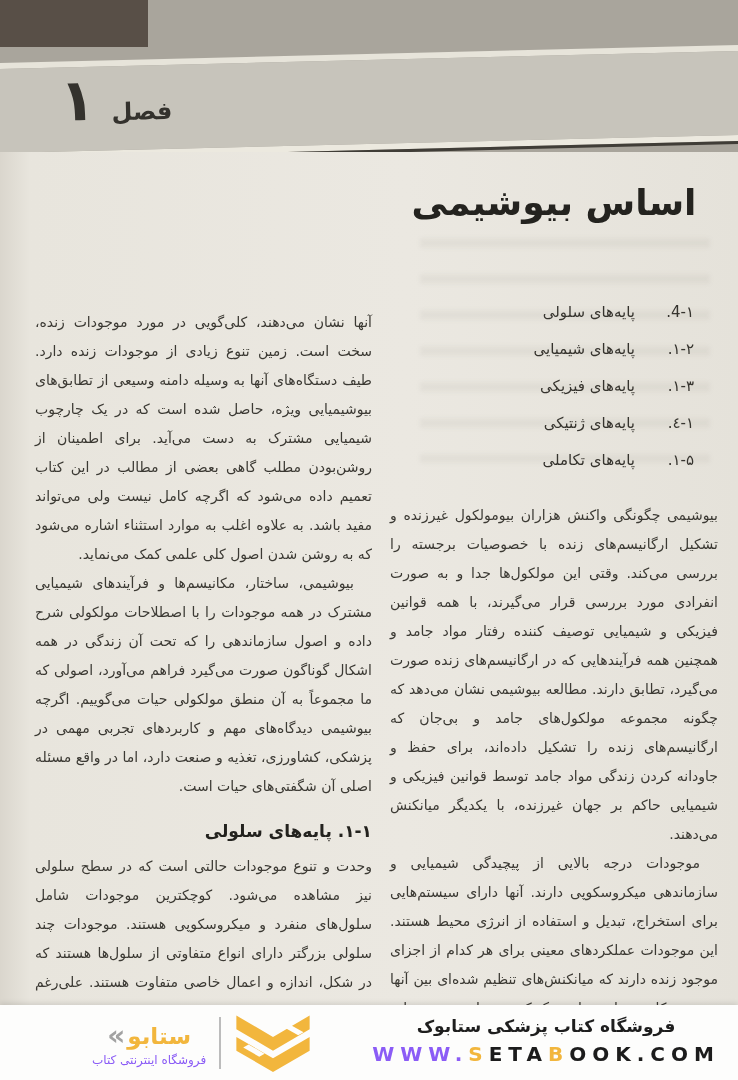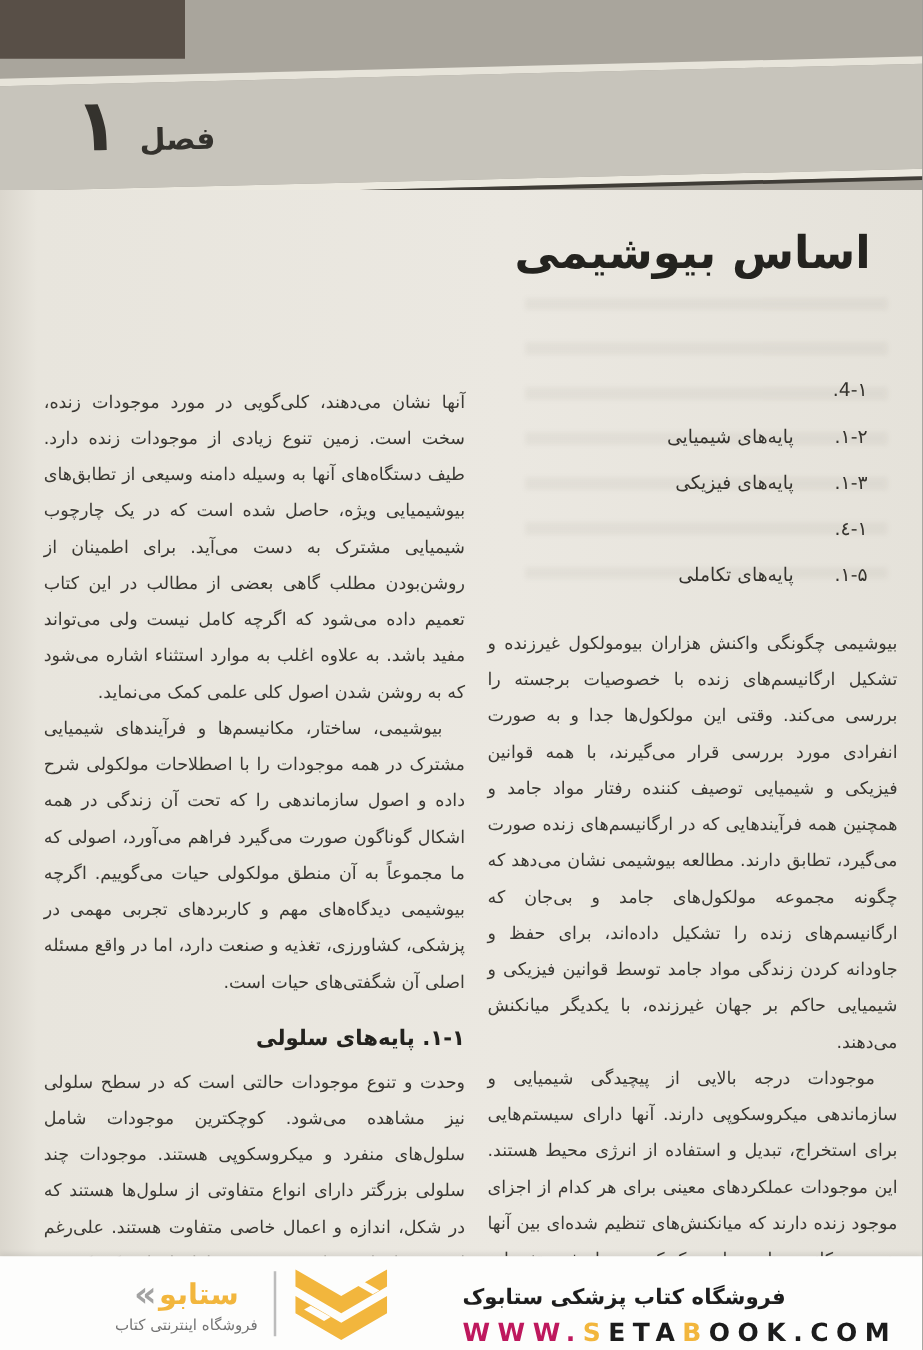--- a/index.html
+++ b/index.html
@@ -51,33 +51,33 @@
   .paras{ margin-top:22px; }
   .col-secondary .paras{ margin-top:4px; }
   .paras p + p{ text-indent:18px; }
   .section-heading{ font-size:17px; font-weight:700; color:#23221e;
                     margin:15px 0 6px; line-height:30px; }
 
   
   .footer{ position:absolute; left:0; right:0; bottom:0; height:75px;
            background:#fdfdfc; box-shadow:0 -2px 5px rgba(0,0,0,.10); }
   .footer-right{ position:absolute; right:16px; top:9px; width:352px;
-                 text-align:left;margin-top:12px; }
+                 text-align:center; }
   .store-name{ direction:rtl; font-size:17px; font-weight:700; color:#1e1e1e;
                line-height:24px; }
   .url{ margin-top:4px; font-size:20px; font-weight:700; letter-spacing:6px;
         color:#1c1c1c; white-space:nowrap; }
   .logo{ position:absolute; left:92px; top:8px; display:flex; align-items:center;
          gap:13px; height:60px; }
   .logo-textcol{ text-align:center; }
   .wordmark{ display:flex; align-items:center; justify-content:center; gap:2px;
              line-height:32px; }
   .wm-kaf{ color:#a2a2a2; font-size:28px; font-weight:700; }
   .wm-main{ color:#f2b63d; font-size:23px; font-weight:700; }
-  .tagline{ direction:rtl; font-size:12px; color:#737373; margin-top:1px;text-align:center; }
+  .tagline{ direction:rtl; font-size:12px; color:#8b5cf6; margin-top:1px;text-align:center; }
   .logo-divider{ width:2px; height:52px; background:#bcbcbc; flex:none; }
   .emblem{ width:78px; height:58px; flex:none; }
 </style>
 </head>
 <body>
 
 <div class="screen">
 
   <div class="header">
     <div class="cover-corner"></div>
@@ -98,34 +98,36 @@
     <div class="smudge"></div>
     <div class="columns">
 
       <div class="col col-main">
         <h1 class="page-title">اساس بیوشیمی</h1>
 
         <div class="toc">
 
             <div class="toc-row">
               <span class="toc-num">4-۱.</span>
+              <span class="toc-label">پایه‌های سلولی</span>
             </div>
 
             <div class="toc-row">
               <span class="toc-num">۱-۲.</span>
               <span class="toc-label">پایه‌های شیمیایی</span>
             </div>
 
             <div class="toc-row">
               <span class="toc-num">۱-۳.</span>
               <span class="toc-label">پایه‌های فیزیکی</span>
             </div>
 
             <div class="toc-row">
               <span class="toc-num">۱-٤.</span>
+              <span class="toc-label">پایه‌های ژنتیکی</span>
             </div>
 
             <div class="toc-row">
               <span class="toc-num">۱-۵.</span>
               <span class="toc-label">پایه‌های تکاملی</span>
             </div>
           </div>
 
         <div class="paras">
 
@@ -149,21 +151,21 @@
       </div>
 
     </div>
   </div>
 
   <div class="footer">
     <div class="footer-right">
       <div class="store-name">فروشگاه کتاب پزشکی ستابوک</div>
       <div class="url">
         
-      <span class="url-part" style="color: #be185d;">WWW.</span><span class="url-part" style="color: rgb(242, 182, 61);">S</span><span class="url-part" style="color: rgb(28, 28, 28);">ETA</span><span class="url-part" style="color: rgb(242, 182, 61);">B</span><span class="url-part" style="color: rgb(28, 28, 28);">OOK.COM</span></div>
+      <span class="url-part" style="color: #8b5cf6;">WWW.</span><span class="url-part" style="color: rgb(242, 182, 61);">S</span><span class="url-part" style="color: rgb(28, 28, 28);">ETA</span><span class="url-part" style="color: rgb(242, 182, 61);">B</span><span class="url-part" style="color: rgb(28, 28, 28);">OOK.COM</span></div>
     </div>
 
     <div class="logo">
       <div class="logo-textcol">
         <div class="wordmark">
           <span class="wm-kaf">«</span>
           <span class="wm-main">ستابو</span>
         </div>
         <div class="tagline">فروشگاه اینترنتی کتاب</div>
       </div>

